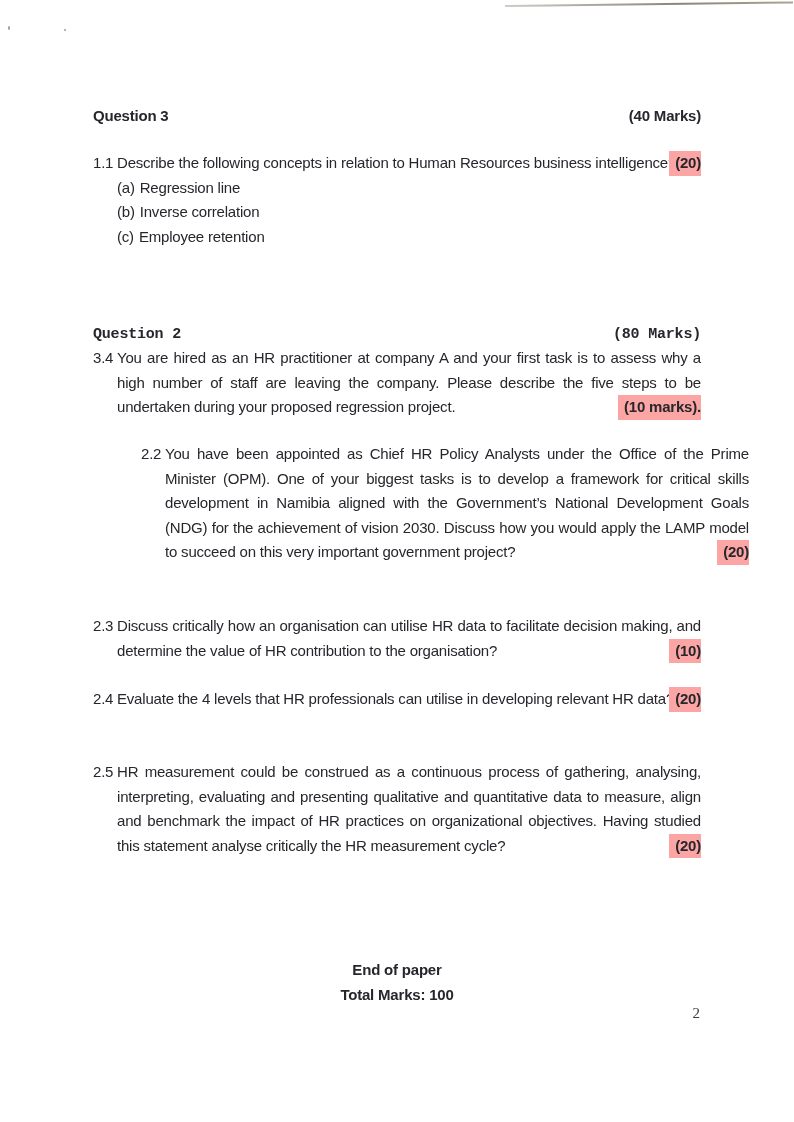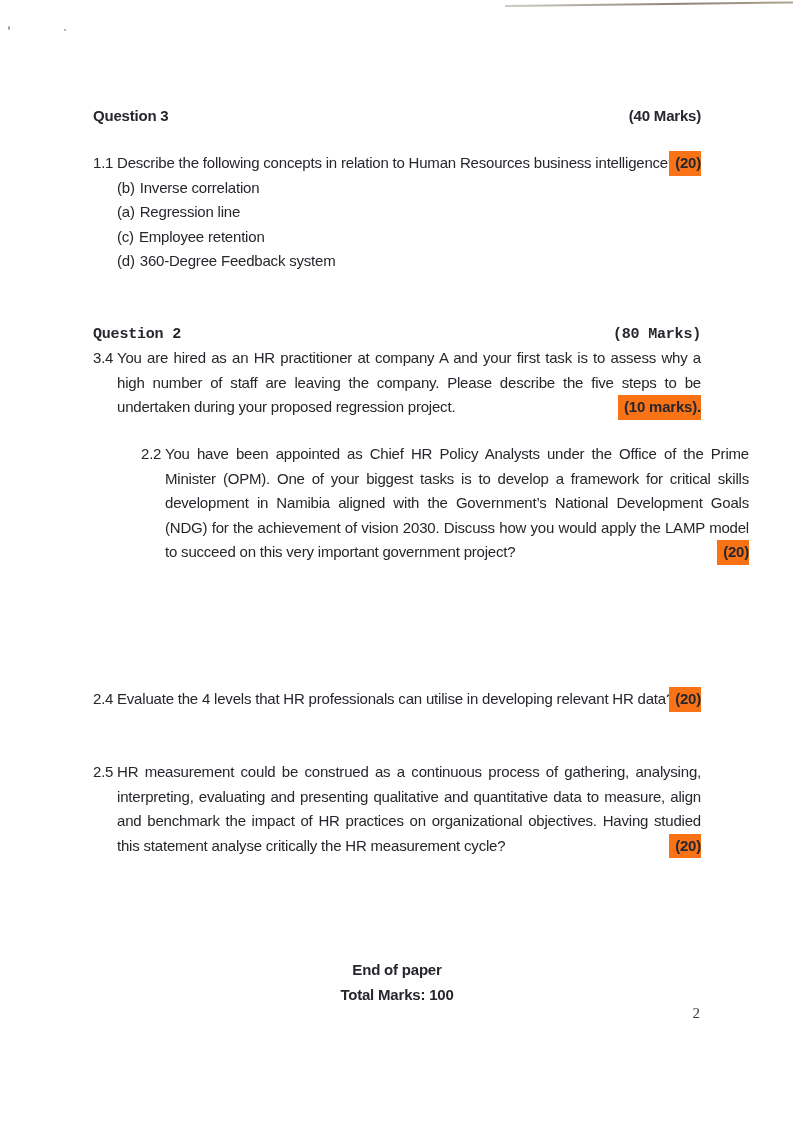--- a/index.html
+++ b/index.html
@@ -49,21 +49,21 @@
   }
   .item { display: flex; }
   .num { flex: 0 0 24px; width: 24px; }
   .body { flex: 1; min-width: 0; }
   .para { position: relative; text-align: justify; }
   .marks {
     position: absolute;
     right: 0;
     bottom: 0;
     font-weight: bold;
-    background: #f97316;
+    background: #fca5a5;
     padding-left: 6px;
   }
   .sub-label { margin-right: 5px; }
   .footer {
     position: absolute;
     left: 0;
     top: 958px;
     width: 100%;
     text-align: center;
     font-weight: bold;
@@ -106,30 +106,27 @@
 
     <div id="item-1-1" class="block item">
       <div class="num">1.1</div>
       <div class="body">
         <div class="para">
           <span>Describe the following concepts in relation to Human Resources business intelligence?</span>
           <span class="marks">(20)</span>
         </div>
         <div>
           <div class="subitem">
+            <span class="sub-label">(a)</span><span>Regression line</span>
+          </div>
+          <div class="subitem">
             <span class="sub-label">(b)</span><span>Inverse correlation</span>
           </div>
           <div class="subitem">
-            <span class="sub-label">(a)</span><span>Regression line</span>
-          </div>
-          <div class="subitem">
             <span class="sub-label">(c)</span><span>Employee retention</span>
-          </div>
-          <div class="subitem">
-            <span class="sub-label">(d)</span><span>360-Degree Feedback system</span>
           </div>
         </div>
       </div>
     </div>
 
     <div id="q2-header" class="block q-header">
       <span>Question 2</span>
       <span>(80 Marks)</span>
     </div>
 
@@ -146,20 +143,29 @@
     <div id="item-2-2" class="block item">
       <div class="num">2.2</div>
       <div class="body">
         <div class="para">
           <span>You have been appointed as Chief HR Policy Analysts under the Office of the Prime Minister (OPM). One of your biggest tasks is to develop a framework for critical skills development in Namibia aligned with the Government’s National Development Goals (NDG) for the achievement of vision 2030. Discuss how you would apply the LAMP model to succeed on this very important government project?</span>
           <span class="marks">(20)</span>
         </div>
       </div>
     </div>
 
+    <div id="item-2-3" class="block item">
+      <div class="num">2.3</div>
+      <div class="body">
+        <div class="para">
+          <span>Discuss critically how an organisation can utilise HR data to facilitate decision making, and determine the value of HR contribution to the organisation?</span>
+          <span class="marks">(10)</span>
+        </div>
+      </div>
+    </div>
 
     <div id="item-2-4" class="block item">
       <div class="num">2.4</div>
       <div class="body">
         <div class="para">
           <span>Evaluate the 4 levels that HR professionals can utilise in developing relevant HR data?</span>
           <span class="marks">(20)</span>
         </div>
       </div>
     </div>

